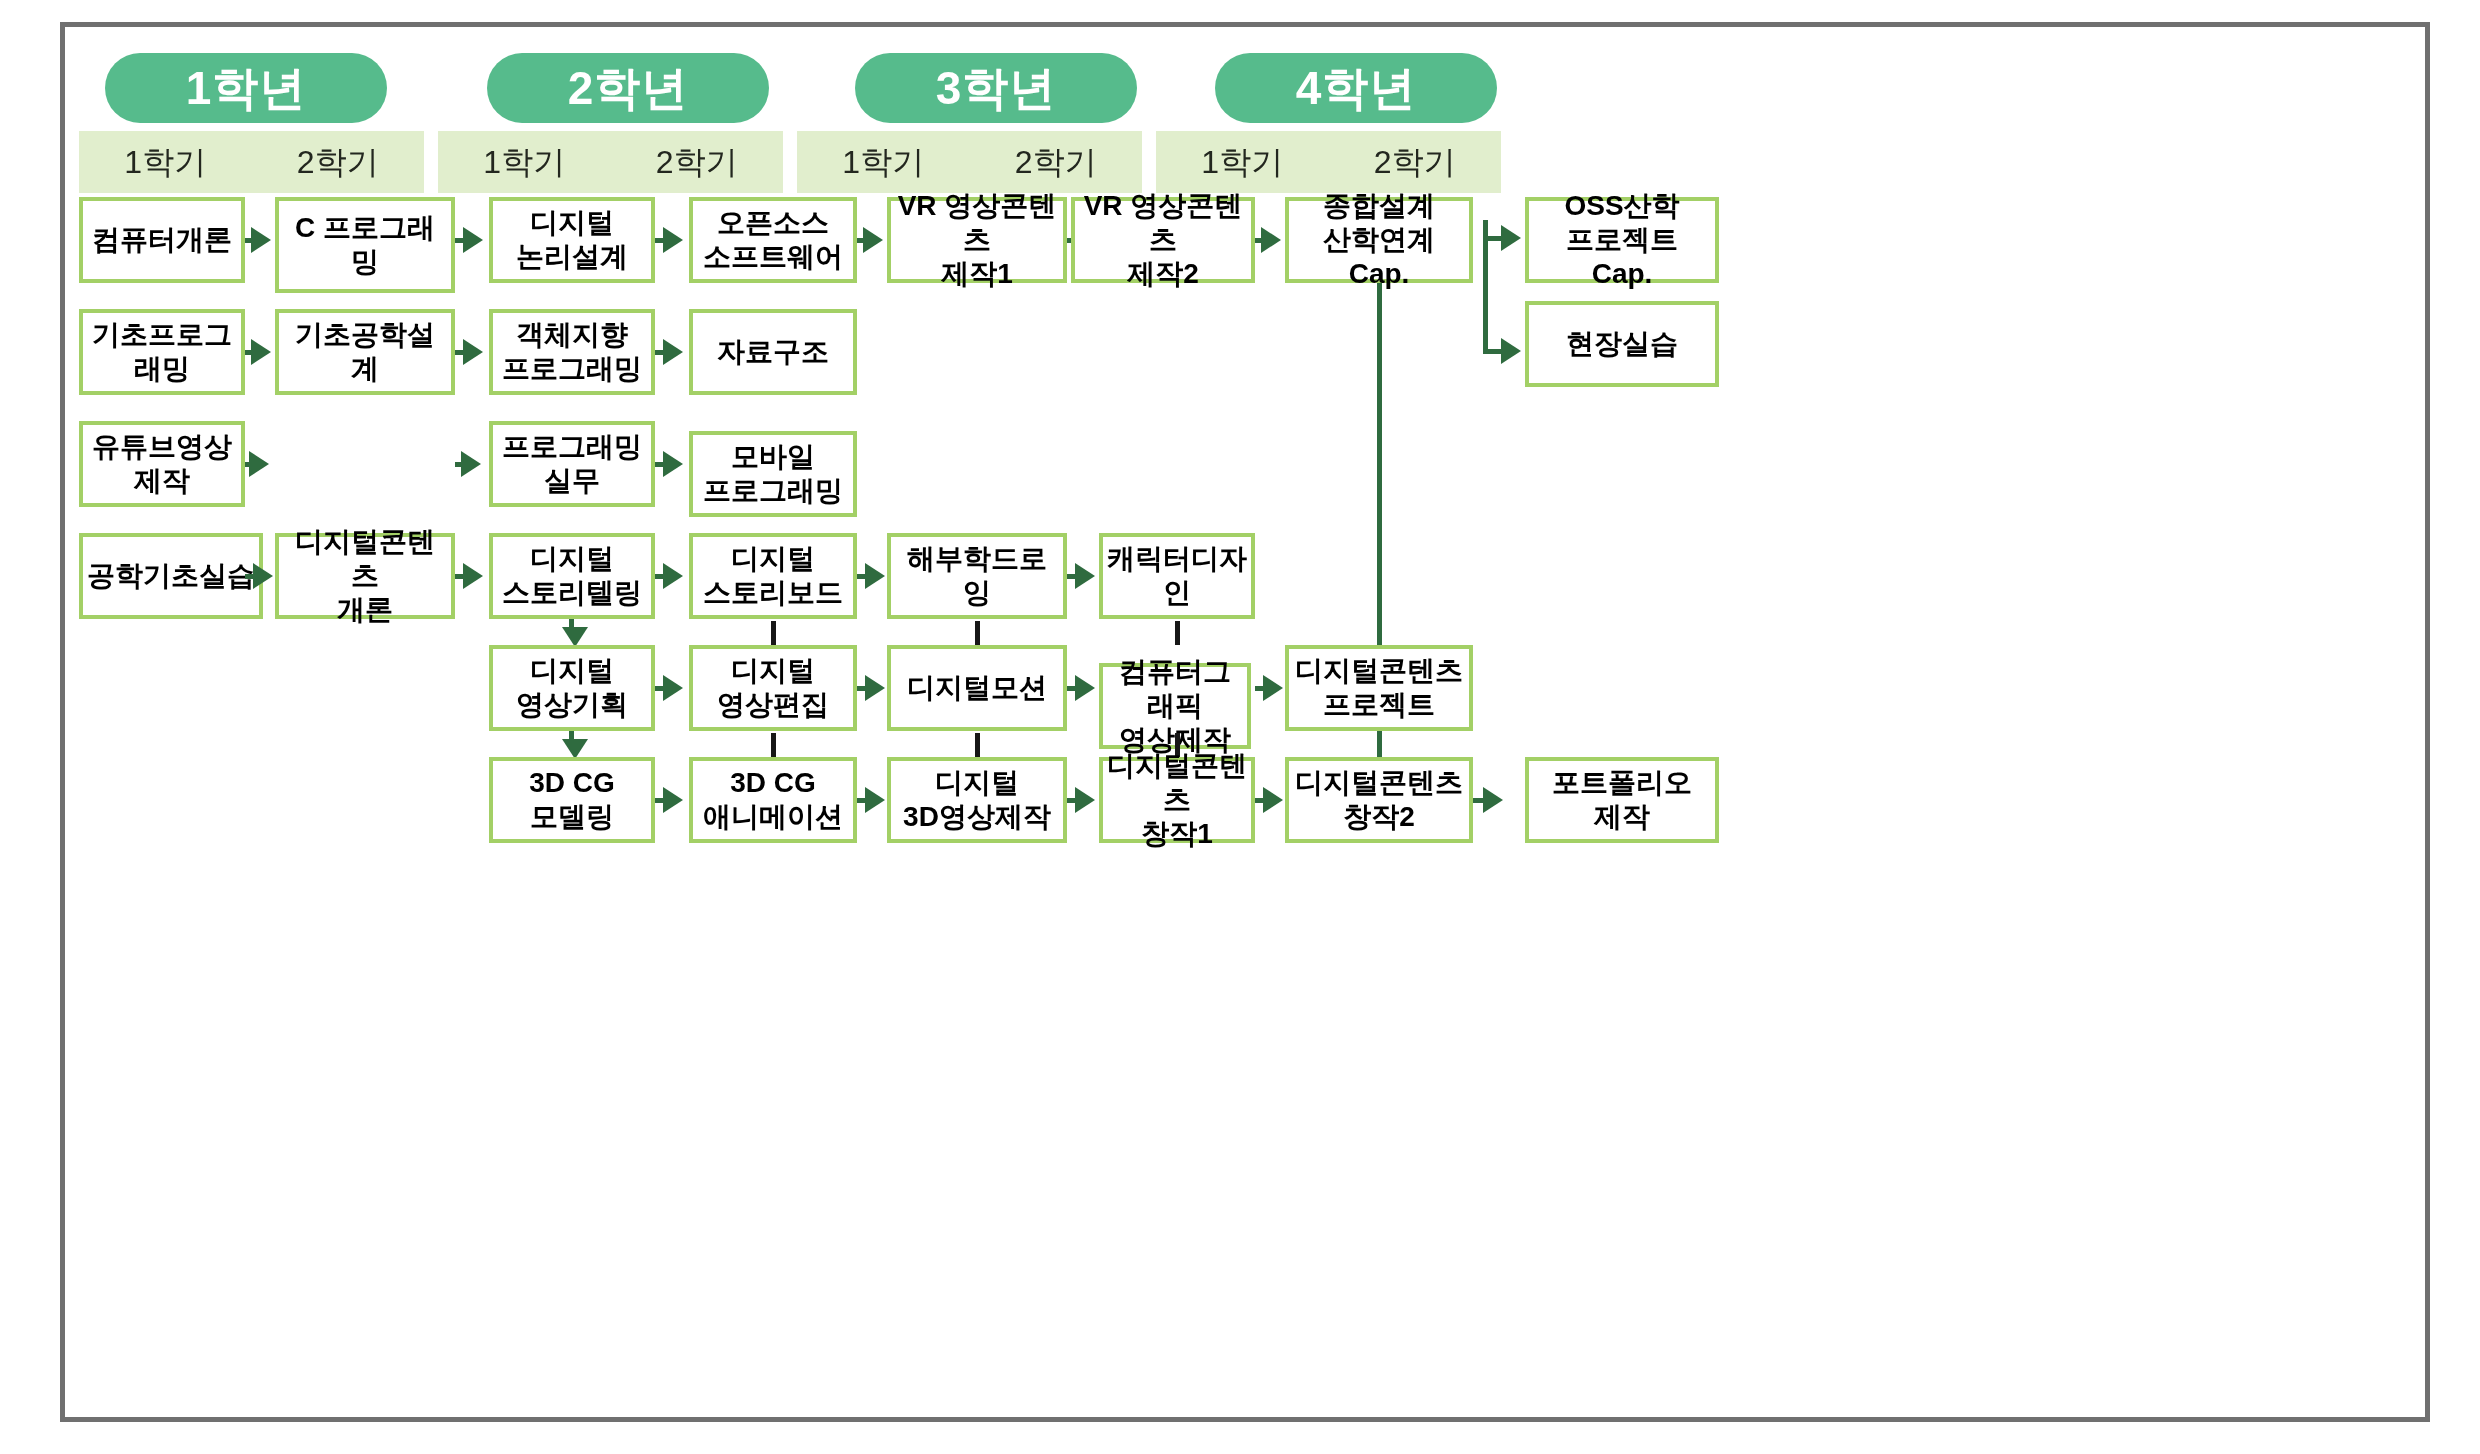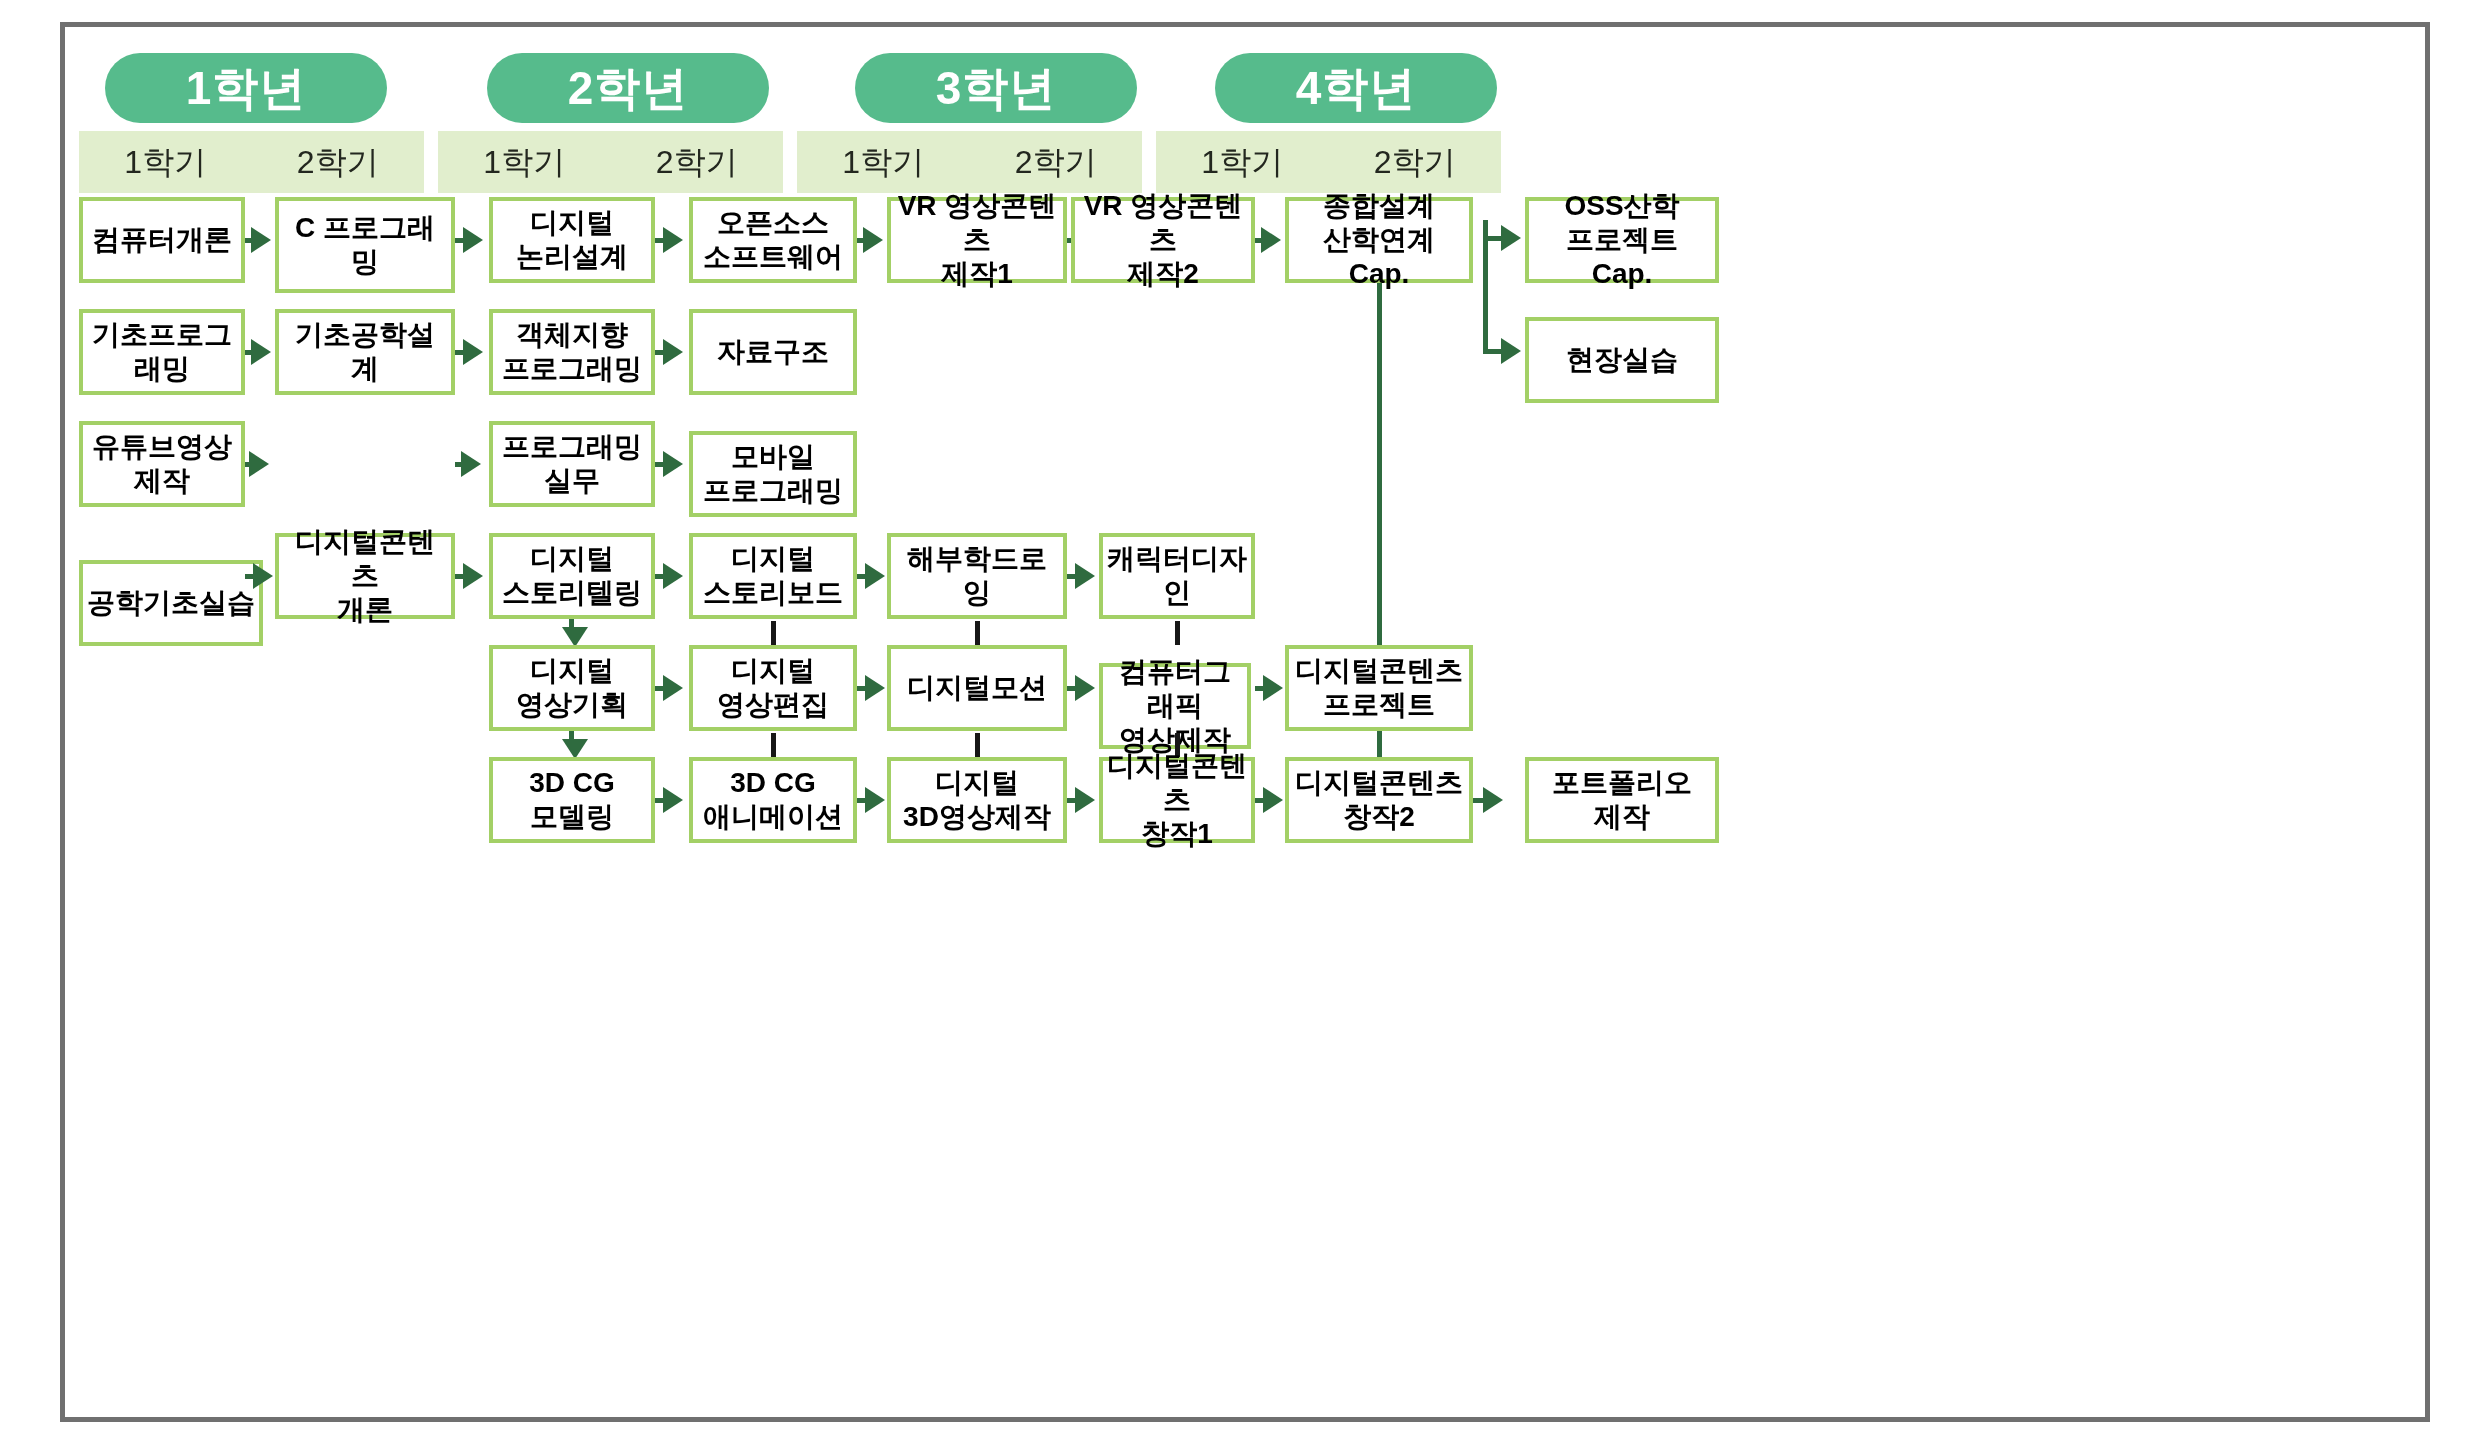--- a/index.html
+++ b/index.html
@@ -154,36 +154,36 @@
     <div class="course" style="left:210px;top:282px;width:180px;height:86px;">기초공학설계</div>
     <div class="conn conn-h" style="left:390px;top:323px;width:14px;"></div>
     <div class="arrow-r" style="left:398px;top:312px;"></div>
 
     <div class="course" style="left:424px;top:282px;width:166px;height:86px;">객체지향<br>프로그래밍</div>
     <div class="conn conn-h" style="left:590px;top:323px;width:14px;"></div>
     <div class="arrow-r" style="left:598px;top:312px;"></div>
 
     <div class="course" style="left:624px;top:282px;width:168px;height:86px;">자료구조</div>
 
-    <div class="course" style="left:1460px;top:290px;width:194px;height:86px;">현장실습</div>
+    <div class="course" style="left:1460px;top:274px;width:194px;height:86px;">현장실습</div>
 
     <div class="course" style="left:14px;top:394px;width:166px;height:86px;">유튜브영상제작</div>
     <div class="conn conn-h" style="left:180px;top:435px;width:8px;"></div>
     <div class="arrow-r" style="left:184px;top:424px;"></div>
 
     <div class="conn conn-h" style="left:390px;top:435px;width:10px;"></div>
     <div class="arrow-r" style="left:396px;top:424px;"></div>
 
     <div class="course" style="left:424px;top:394px;width:166px;height:86px;">프로그래밍<br>실무</div>
     <div class="conn conn-h" style="left:590px;top:435px;width:14px;"></div>
     <div class="arrow-r" style="left:598px;top:424px;"></div>
 
     <div class="course" style="left:624px;top:404px;width:168px;height:86px;">모바일<br>프로그래밍</div>
 
-    <div class="course" style="left:14px;top:506px;width:184px;height:86px;margin-top:27px;">공학기초실습</div>
+    <div class="course" style="left:14px;top:506px;width:184px;height:86px;">공학기초실습</div>
     <div class="conn conn-h" style="left:180px;top:547px;width:14px;"></div>
     <div class="arrow-r" style="left:188px;top:536px;"></div>
 
     <div class="course" style="left:210px;top:506px;width:180px;height:86px;">디지털콘텐츠<br>개론</div>
     <div class="conn conn-h" style="left:390px;top:547px;width:14px;"></div>
     <div class="arrow-r" style="left:398px;top:536px;"></div>
 
     <div class="course" style="left:424px;top:506px;width:166px;height:86px;">디지털<br>스토리텔링</div>
     <div class="conn conn-h" style="left:590px;top:547px;width:14px;"></div>
     <div class="arrow-r" style="left:598px;top:536px;"></div>

